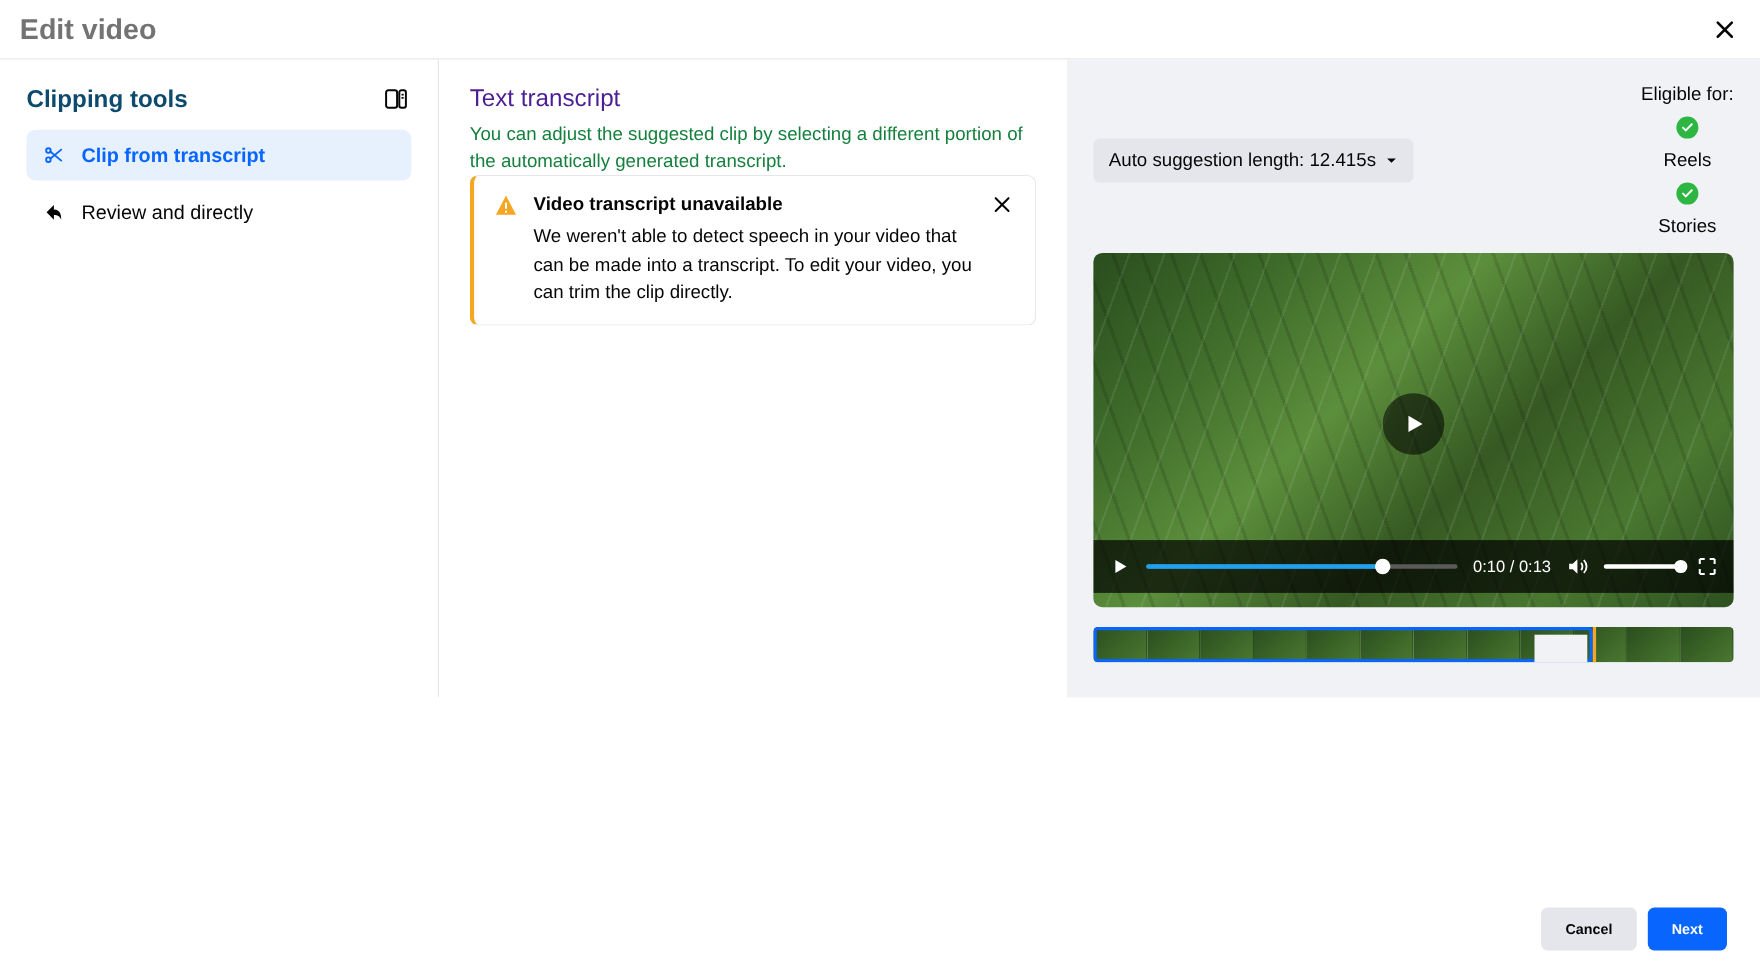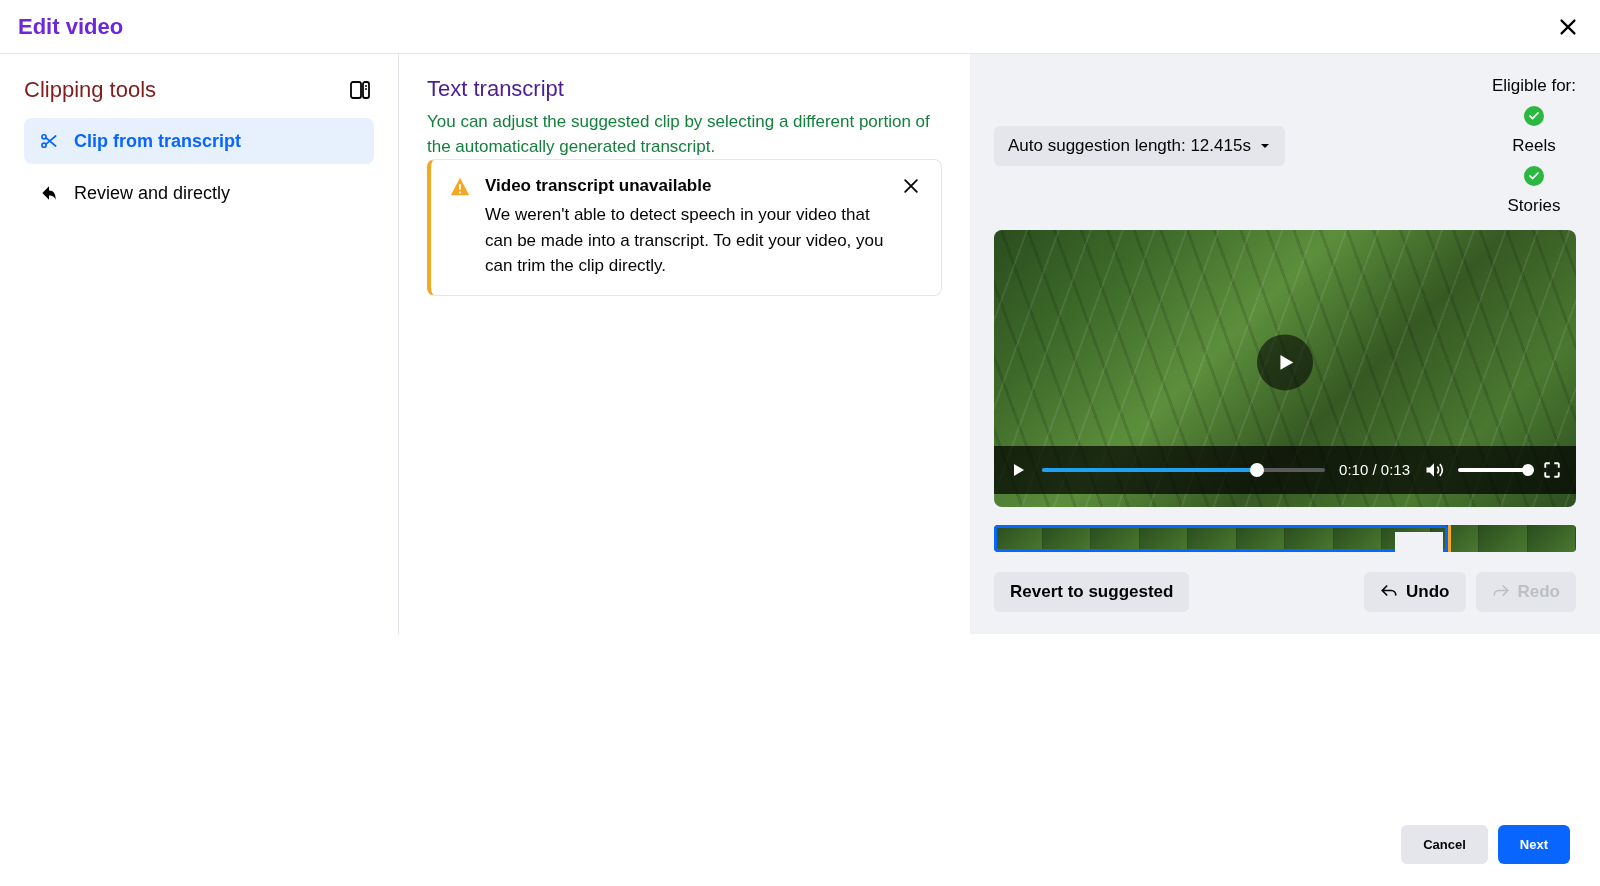--- a/index.html
+++ b/index.html
@@ -1,25 +1,25 @@
 <!DOCTYPE html>
 <html><head>
 <meta charset="utf-8">
 <style>
 * { box-sizing: border-box; margin: 0; padding: 0; font-family: -apple-system, BlinkMacSystemFont, "Segoe UI", Helvetica, Arial, sans-serif; }
 body { width: 1600px; height: 886px; background: #fff; overflow: hidden; }
 
 .topbar { height: 54px; display: flex; align-items: center; justify-content: space-between; padding: 0 18px; border-bottom: 1px solid #e4e6eb; }
-.topbar-title { font-size: 22px; font-weight: 700; color: #6d28d9; }
+.topbar-title { font-size: 26px; font-weight: 700; color: #737373; }
 .close-x { width: 28px; height: 28px; display:flex; align-items:center; justify-content:center; cursor:pointer; }
 
 .main { display: flex; height: 580px; }
 .left { width: 398px; padding: 22px 24px; }
 .left-header { display:flex; align-items:center; justify-content:space-between; margin-bottom:14px; }
-.left-title { font-size: 22px; font-weight: 400; color:#7f1d1d; }
+.left-title { font-size: 22px; font-weight: 700; color:#0c4a6e; }
 .tool-icon { width:28px; height:28px; display:flex; align-items:center; justify-content:center; }
 
 .nav-list { display:flex; flex-direction:column; gap:6px; }
 .nav-item { display:flex; align-items:center; gap:14px; padding: 12px 14px; border-radius: 8px; cursor:pointer; font-size:18px; }
 .nav-item.active { background:#e7f0fd; color:#0866ff; font-weight:600; }
 .nav-item:not(.active) { color:#050505; font-weight:500; }
 .nav-icon { width:22px; height:22px; flex-shrink:0; display:flex; align-items:center; justify-content:center; }
 
 .divider-v { width:1px; background:#e4e6eb; }
 
@@ -221,39 +221,20 @@
           <div class="timeline-thumb"></div>
           <div class="timeline-thumb"></div>
       </div>
       <div class="sel">
         <div class="sel-handle left"></div>
         <div class="sel-handle right"></div>
       </div>
       <div class="playhead"></div>
     </div>
 
-    <div class="right-actions">
-      <button class="btn">
-        <span>Revert to suggested</span>
-      </button>
-      <div class="btn-group">
-        <button class="btn">
-          <svg width="18" height="18" viewBox="0 0 24 24">
-              <path d="M9 4L3 10l6 6M3 10h12a6 6 0 016 6" stroke="#050505" stroke-width="2.2" fill="none" stroke-linecap="round"></path>
-            </svg>
-          <span>Undo</span>
-        </button>
-        <button class="btn disabled">
-          <svg width="18" height="18" viewBox="0 0 24 24">
-              <path d="M15 4l6 6-6 6M21 10H9a6 6 0 00-6 6" stroke="#bcc0c4" stroke-width="2.2" fill="none" stroke-linecap="round"></path>
-            </svg>
-          <span>Redo</span>
-        </button>
-      </div>
-    </div>
   </div>
 
 </div>
 
 <div class="footer">
   <button class="fbtn sec"><span>Cancel</span></button>
   <button class="fbtn prim"><span>Next</span></button>
 </div>
 
 </body></html>

